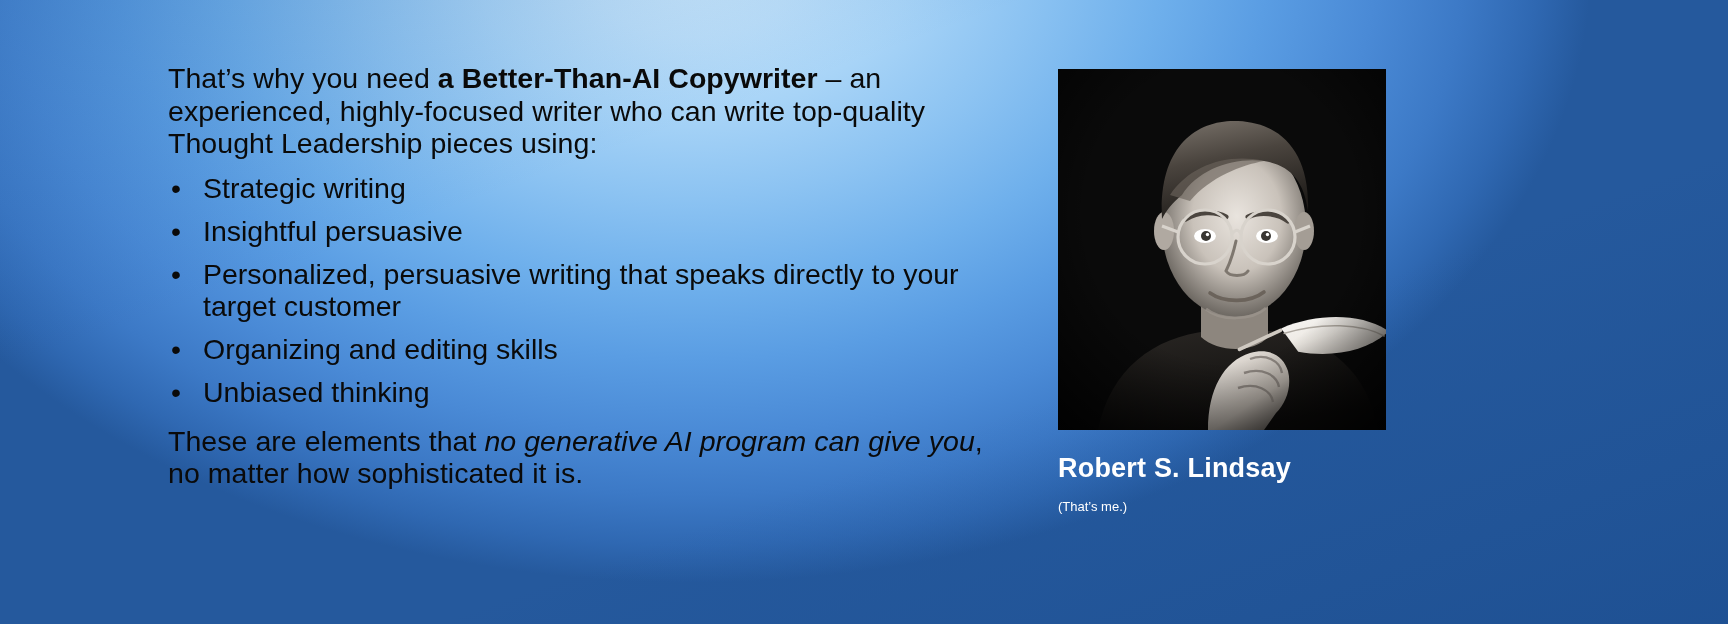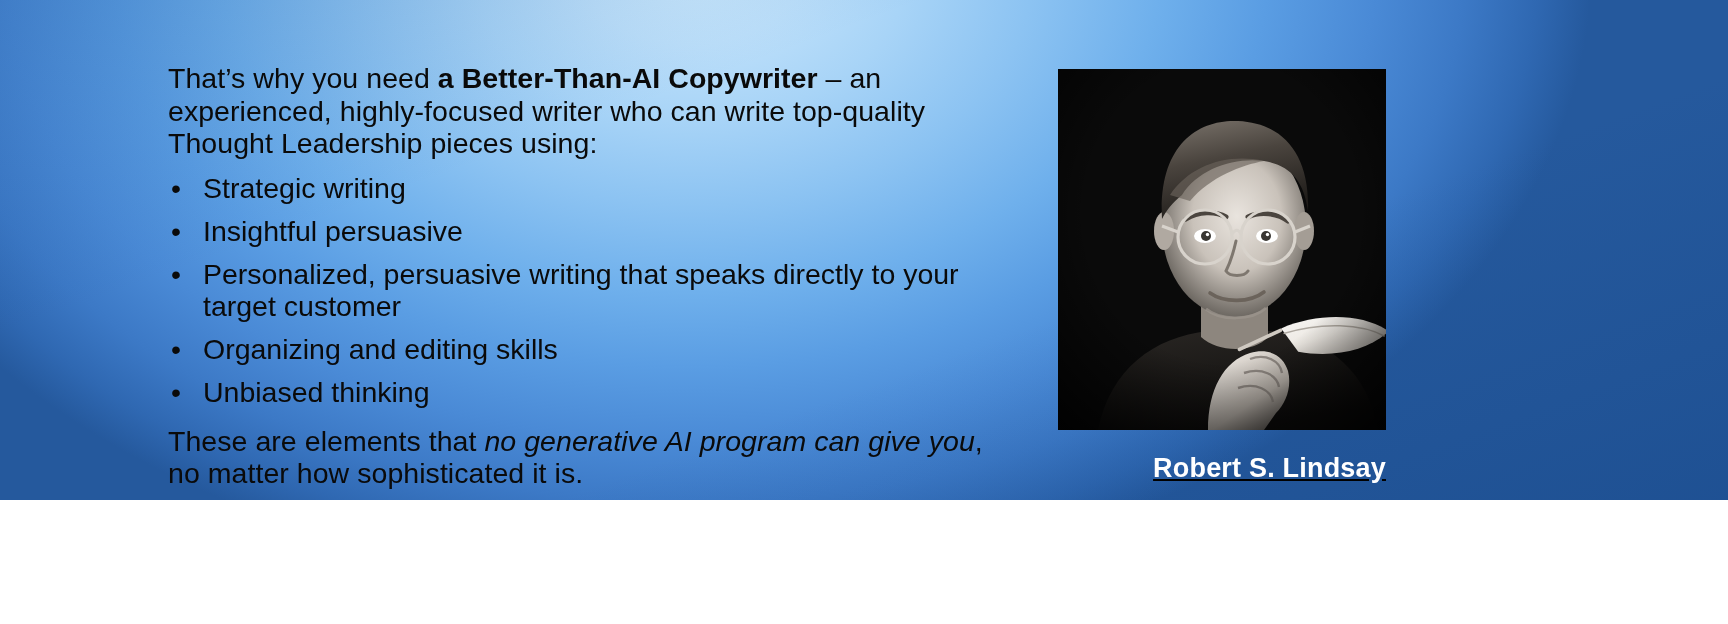--- a/index.html
+++ b/index.html
@@ -10,21 +10,21 @@
   body {
     width: 1728px;
     height: 624px;
     overflow: hidden;
     font-family: "Liberation Sans", sans-serif;
   }
 
   #slide {
     position: relative;
     width: 1728px;
-    height: 500px;
+    height: 624px;
     overflow: hidden;
     background-color: #2a67a8;
   }
 
   
   #slide-bg {
     position: absolute;
     inset: 0;
     background:
       radial-gradient(ellipse 900px 620px at 40% -6%,
@@ -98,22 +98,21 @@
   }
 
   #closing-paragraph { margin-top: 16px; }
 
   
   #photo-column {
     position: absolute;
     left: 1058px;
     top: 69px;
     width: 328px;
-    text-align: right;
-    text-decoration: underline;
+    text-align: left;
   }
 
   #portrait-frame {
     width: 328px;
     height: 361px;
     background: #0b0b0b;
     position: relative;
     overflow: hidden;
   }
   #portrait-photo { display: block; }

